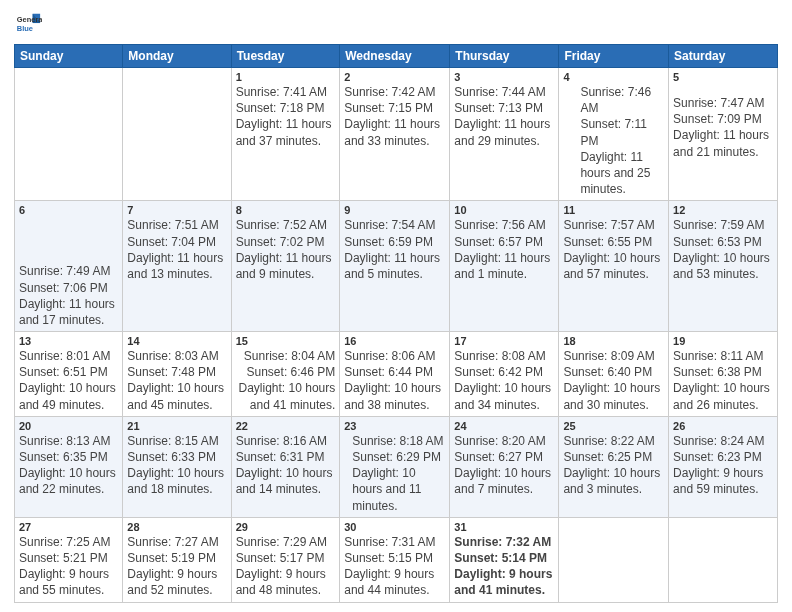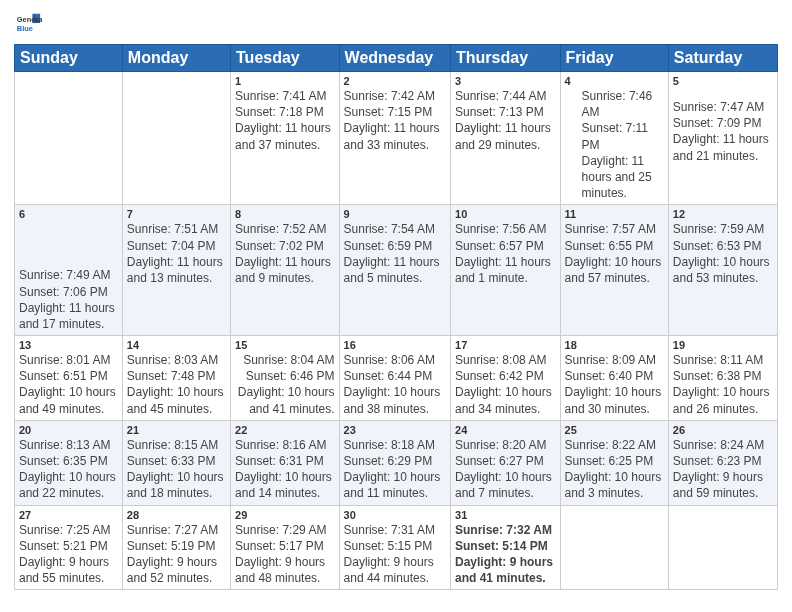--- a/index.html
+++ b/index.html
@@ -50,21 +50,21 @@
     table {
       width: 100%;
       border-collapse: collapse;
       font-size: 9.5px;
     }
     thead tr th {
       background-color: #2a6db5;
       color: white;
       text-align: left;
       padding: 4px 5px;
-      font-size: 16px;
+      font-size: 12px;
       font-weight: bold;
       border: 1px solid #1a5a9a;
     }
     tbody tr td {
       border: 1px solid #ccc;
       vertical-align: top;
       padding: 3px 4px;
       height: 78px;
       width: 113px;
     }
@@ -258,21 +258,21 @@
 Daylight: 10 hours and 18 minutes.</div>
           </td>
           <td>
             <span class="day-num">22</span>
             <div class="day-info" style="white-space: pre-line;">Sunrise: 8:16 AM
 Sunset: 6:31 PM
 Daylight: 10 hours and 14 minutes.</div>
           </td>
           <td>
             <span class="day-num">23</span>
-            <div class="day-info" style="white-space: pre-line;">Sunrise: 8:18 AM
+            <div class="day-info" style="white-space: pre-line; margin-left: 8px;">Sunrise: 8:18 AM
 Sunset: 6:29 PM
 Daylight: 10 hours and 11 minutes.</div>
           </td>
           <td>
             <span class="day-num">24</span>
             <div class="day-info" style="white-space: pre-line;">Sunrise: 8:20 AM
 Sunset: 6:27 PM
 Daylight: 10 hours and 7 minutes.</div>
           </td>
           <td>

